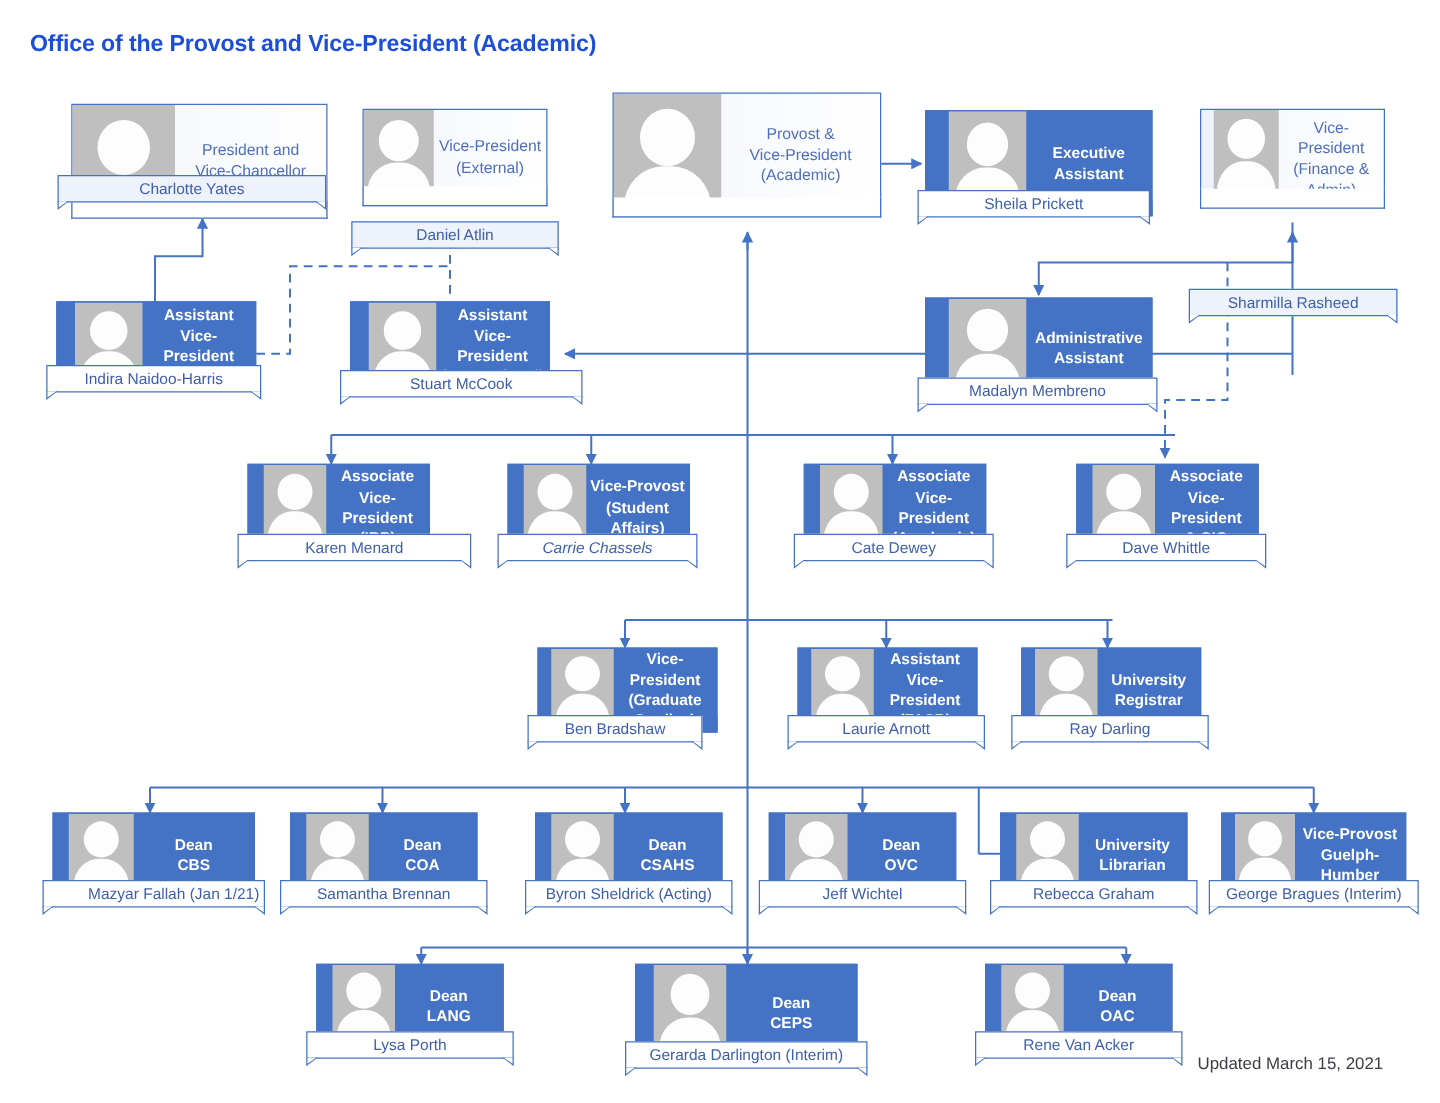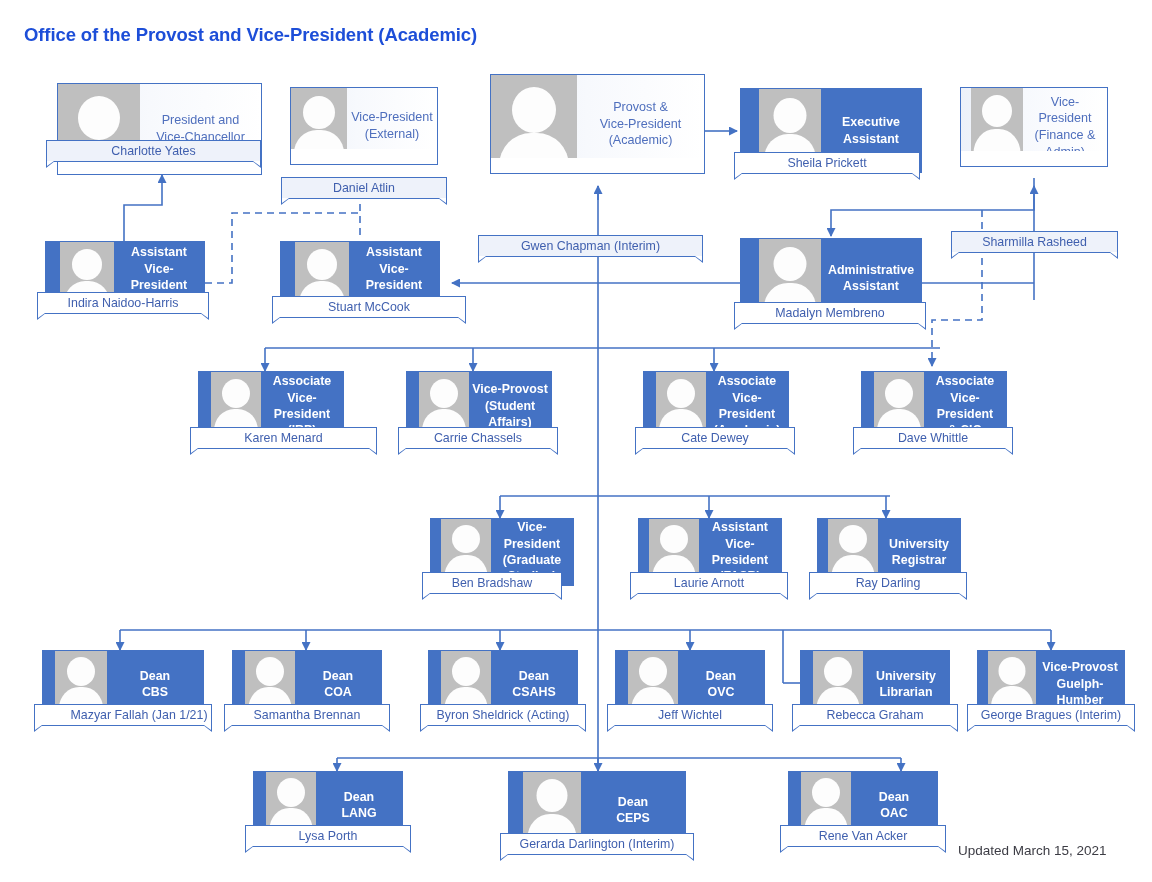--- a/index.html
+++ b/index.html
@@ -294,25 +294,20 @@
         <div class="head" style="width:44px;height:46px;top:12px;"></div>
         <div class="torso" style="width:70px;height:48px;top:58px;"></div>
       </div>
       <div class="role">
         <span>Provost &amp;</span>
         <span>Vice-President</span>
         <span>(Academic)</span>
       </div>
     </div>
     <div class="undershadow"></div>
-    <div class="ribbon tinted" style="left:-12px; top:159px; width:225px; top:161px;">
-      <span class="tail left"></span>
-      <span>Gwen Chapman (Interim)</span>
-      <span class="tail right"></span>
-    </div>
   </div>
 
   <div class="card filled" style="left:740px; top:88px; width:182px; height:85px;">
     <div class="card-body">
       <div class="photo" style="width:62px; margin-left:18px;">
         <div class="head" style="width:33px;height:35px;top:9px;"></div>
         <div class="torso" style="width:52px;height:37px;top:45px;"></div>
       </div>
       <div class="role">
         <span>Executive</span>
@@ -432,21 +427,21 @@
         <div class="head" style="width:28px;height:29px;top:7px;"></div>
         <div class="torso" style="width:44px;height:32px;top:37px;"></div>
       </div>
       <div class="role">
         <span>Vice-Provost</span>
         <span>(Student</span>
         <span>Affairs)</span>
       </div>
     </div>
     <div class="undershadow"></div>
-    <div class="ribbon" style="left:-8px; top:56px; width:160px;">
+    <div class="ribbon" style="left:-8px; top:56px; width:160px;font-style:italic;">
       <span class="tail left"></span>
       <span>Carrie Chassels</span>
       <span class="tail right"></span>
     </div>
   </div>
 
   <div class="card filled" style="left:643px; top:371px; width:146px; height:70px;">
     <div class="card-body">
       <div class="photo" style="width:50px; margin-left:12px;">
         <div class="head" style="width:28px;height:29px;top:7px;"></div>

